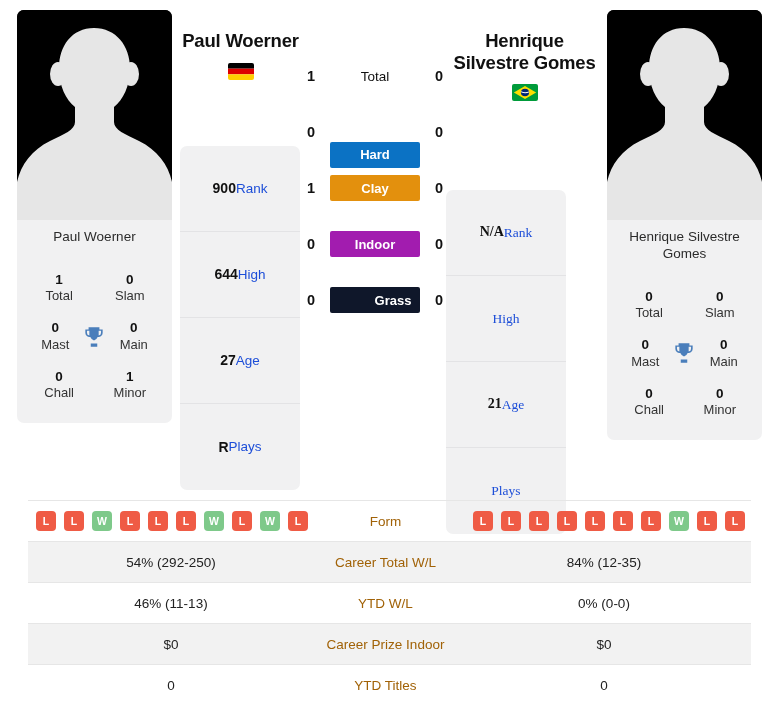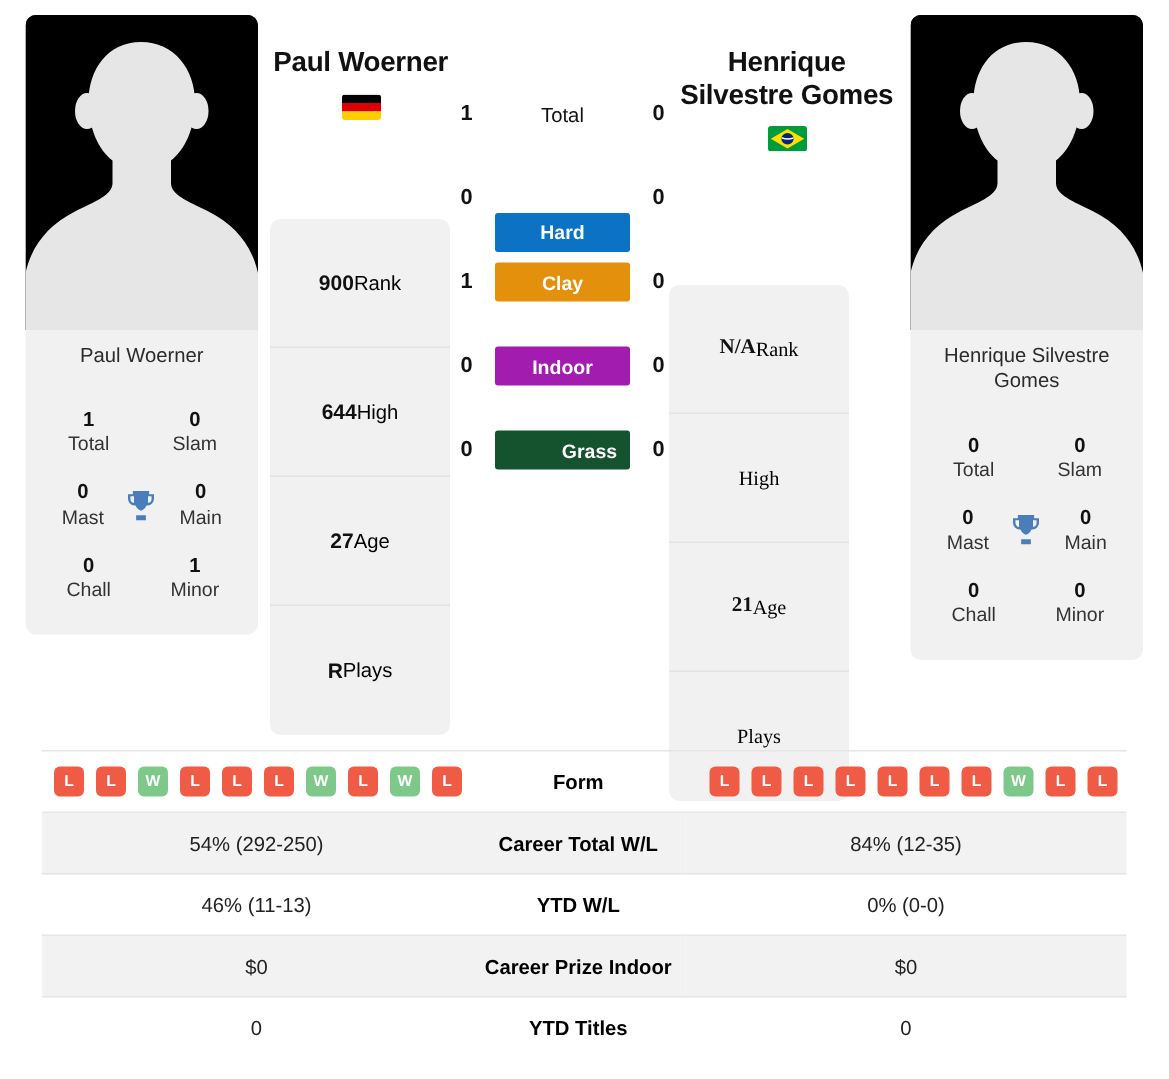--- a/index.html
+++ b/index.html
@@ -84,21 +84,21 @@
     height: 86px;
     display: flex;
     flex-direction: row;
     align-items: center;
     justify-content: center;
     border-bottom: 1px solid #e3e3e5;
     line-height: 1.3;
   }
   .rank-col .rank-cell:last-child { border-bottom: none; }
   .rank-val { font-size: 14px; font-weight: bold; color: #111; min-height: 1px; }
-  .rank-lab { font-size: 13.5px; color: #000000; }
+  .rank-lab { font-size: 13.5px; color: #1d4ed8; }
 
   
   .name-block { position: absolute; text-align: center; }
   .name-block.left  { left: 168px; top: 30px; width: 145px; }
   .name-block.right { left: 452px; top: 30px; width: 145px; }
   .pname {
     font-size: 18.5px;
     font-weight: bold;
     color: #111;
     line-height: 1.17;
@@ -158,22 +158,22 @@
     padding: 0;
     height: 41px;
     vertical-align: middle;
     font-size: 13.5px;
     color: #222;
     text-align: center;
   }
   .cmp-table tr.shaded { background: #f2f2f2; }
   .cmp-table td.mid {
     width: 180px;
-    font-weight: bold;
-    color: #000000;
+    font-weight: normal;
+    color: #a16207;
   }
   .cmp-table td.side { width: 271px; }
 
   .form-cell { padding: 0 6px !important; }
   .form-strip {
     display: flex;
     gap: 8px;
     align-items: center;
   }
   .form-strip.r { justify-content: flex-start; padding-left: 10px; }
@@ -307,21 +307,21 @@
         <div class="sbar" id="bar-clay" style="background: rgb(227, 144, 13);">Clay</div>
         <div class="sscore">0</div>
       </div>
       <div class="srow">
         <div class="sscore">0</div>
         <div class="sbar" id="bar-indoor" style="background: #a21caf;">Indoor</div>
         <div class="sscore">0</div>
       </div>
       <div class="srow">
         <div class="sscore">0</div>
-        <div class="sbar" id="bar-grass" style="background: #14532d; padding-left: 36px;">Grass</div>
+        <div class="sbar" id="bar-grass" style="background: #0f172a; padding-left: 36px;">Grass</div>
         <div class="sscore">0</div>
       </div>
     </div>
 
     <div class="rank-col right">
       <div class="rank-cell">
         <div class="rank-val">N/A</div>
         <div class="rank-lab">Rank</div>
       </div>
       <div class="rank-cell">

